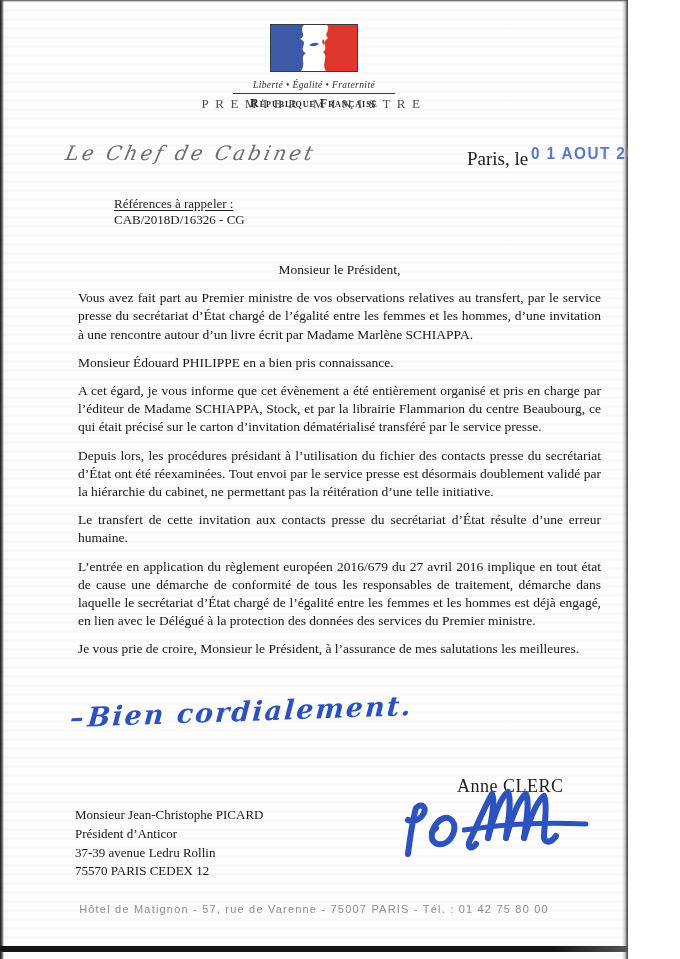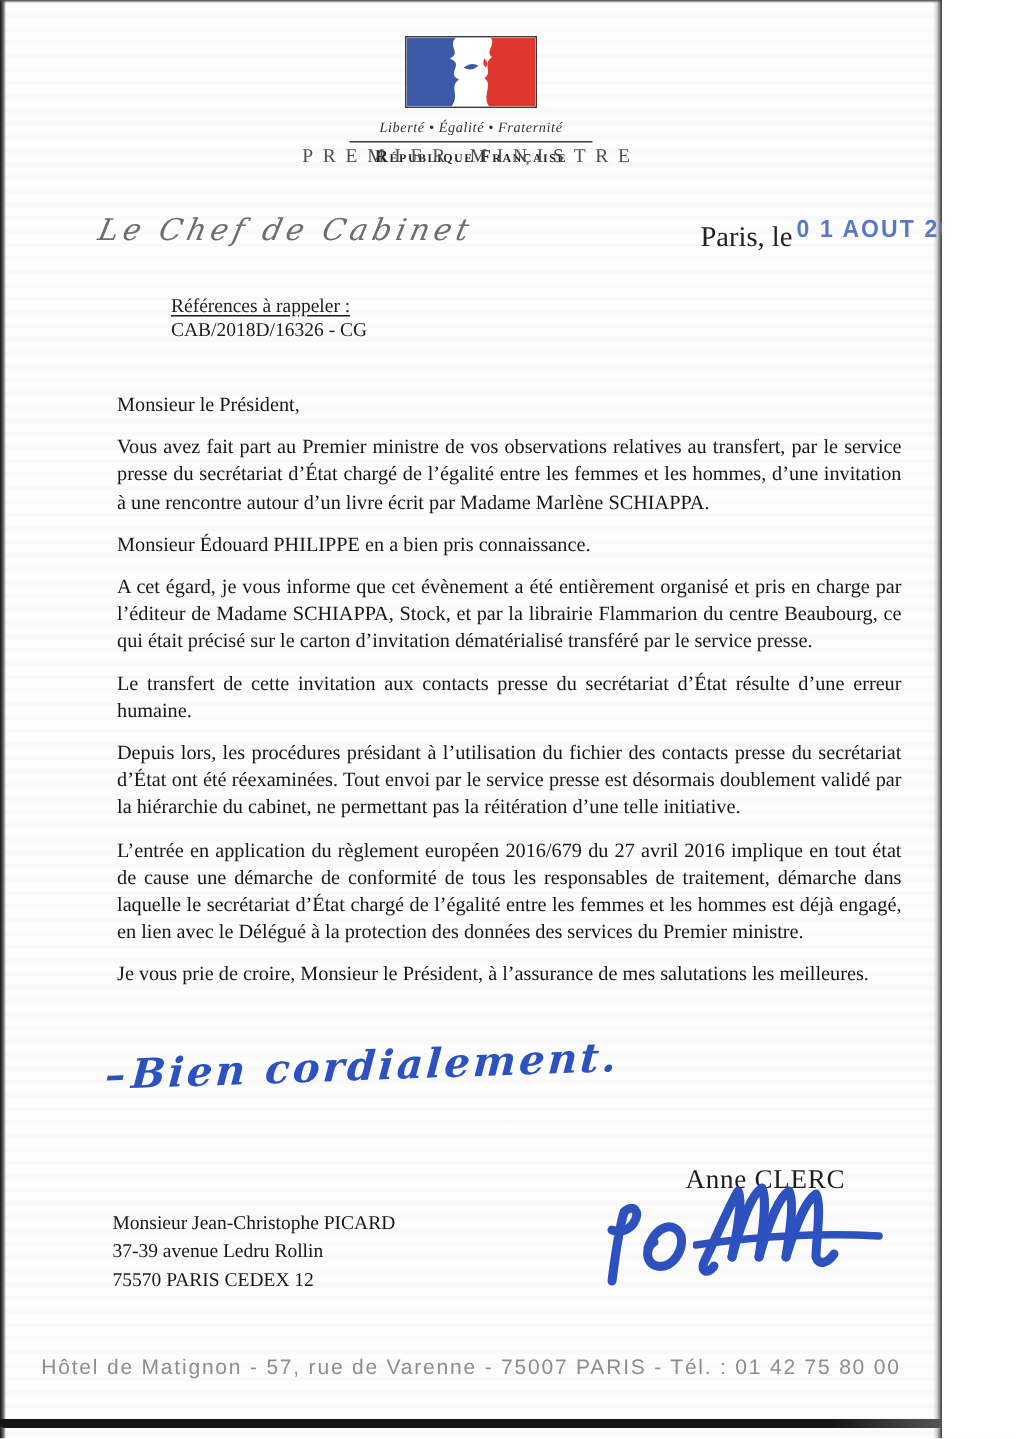--- a/index.html
+++ b/index.html
@@ -41,39 +41,39 @@
            transform:scaleX(.93); transform-origin:left; white-space:nowrap; }
 
   
   .refs { position:absolute; left:82px; top:196px; font-size:13px; line-height:16px; color:#1d1d1d;margin-left:32px; }
   .refs .lbl { text-decoration:underline; text-underline-offset:2px; }
 
   
   .body { position:absolute; left:78px; top:261px; width:523px; font-size:13.5px; line-height:18.2px;
           color:#161616; }
   .body p { text-align:justify; margin-bottom:10px; }
-  .body p.sal { text-align:left; }
+  .body p.sal { text-align:center; }
 
   
   .hand { position:absolute; left:70px; top:696px; font-family:"DejaVu Serif", serif; font-style:italic;
           font-weight:bold; font-size:27px; color:#2d52bf; letter-spacing:2px;
           transform:rotate(-2deg) skewX(-6deg); white-space:nowrap; }
   .hand::before { content:"–"; margin-right:2px; }
 
   
   .signer { position:absolute; left:457px; top:776px; font-size:18px; color:#1d1d1d; letter-spacing:.5px; }
   .sig    { position:absolute; left:462px; top:786px; }
   .po     { position:absolute; left:396px; top:798px; }
 
   
   .recipient { position:absolute; left:75px; top:806px; font-size:13px; line-height:18.8px; color:#161616; }
 
   
   .footer { position:absolute; left:0; top:903px; width:100%; text-align:center;
-            font-family:"Liberation Sans", sans-serif; font-size:14px; letter-spacing:1.2px; color:#8d8d8d; }
+            font-family:"Liberation Sans", sans-serif; font-size:11px; letter-spacing:1.2px; color:#8d8d8d; }
 </style>
 </head>
 <body>
 
 <div class="page">
 
   <div class="edge-left"></div>
   <div class="edge-top"></div>
   <div class="edge-right"></div>
   <div class="edge-bottom"></div>
@@ -101,22 +101,22 @@
   <div class="refs">
     <div class="lbl">Références à rappeler :</div>
     <div>CAB/2018D/16326 - CG</div>
   </div>
 
   <div class="body">
     <p class="sal">Monsieur le Président,</p>
     <p>Vous avez fait part au Premier ministre de vos observations relatives au transfert, par le service presse du secrétariat d’État chargé de l’égalité entre les femmes et les hommes, d’une invitation à une rencontre autour d’un livre écrit par Madame Marlène SCHIAPPA.</p>
     <p>Monsieur Édouard PHILIPPE en a bien pris connaissance.</p>
     <p>A cet égard, je vous informe que cet évènement a été entièrement organisé et pris en charge par l’éditeur de Madame SCHIAPPA, Stock, et par la librairie Flammarion du centre Beaubourg, ce qui était précisé sur le carton d’invitation dématérialisé transféré par le service presse.</p>
+    <p>Depuis lors, les procédures présidant à l’utilisation du fichier des contacts presse du secrétariat d’État ont été réexaminées. Tout envoi par le service presse est désormais doublement validé par la hiérarchie du cabinet, ne permettant pas la réitération d’une telle initiative.</p>
     <p>Le transfert de cette invitation aux contacts presse du secrétariat d’État résulte d’une erreur humaine.</p>
-    <p>Depuis lors, les procédures présidant à l’utilisation du fichier des contacts presse du secrétariat d’État ont été réexaminées. Tout envoi par le service presse est désormais doublement validé par la hiérarchie du cabinet, ne permettant pas la réitération d’une telle initiative.</p>
     <p>L’entrée en application du règlement européen 2016/679 du 27 avril 2016 implique en tout état de cause une démarche de conformité de tous les responsables de traitement, démarche dans laquelle le secrétariat d’État chargé de l’égalité entre les femmes et les hommes est déjà engagé, en lien avec le Délégué à la protection des données des services du Premier ministre.</p>
     <p>Je vous prie de croire, Monsieur le Président, à l’assurance de mes salutations les meilleures.</p>
   </div>
 
   <div class="hand">Bien cordialement.</div>
 
   <div class="signer">Anne CLERC</div>
   <div class="sig">
     <svg width="128" height="72" viewBox="0 0 128 72">
       <g fill="none" stroke="#2d52bf" stroke-width="6" stroke-linecap="round" stroke-linejoin="round">
@@ -132,19 +132,20 @@
     <svg width="66" height="62" viewBox="0 0 66 62">
       <g fill="none" stroke="#2d52bf" stroke-width="6" stroke-linecap="round" stroke-linejoin="round">
         <path d="M12,56 C14,40 16,24 20,10 C26,4 32,10 26,18 C22,23 16,24 12,22"></path>
         <path d="M36,34 C42,18 54,16 58,26 C60,36 52,48 42,46 C34,44 34,34 40,30"></path>
       </g>
     </svg>
   </div>
 
   <div class="recipient">
     <div>Monsieur Jean-Christophe PICARD</div>
+    <div>Président d’Anticor</div>
     <div>37-39 avenue Ledru Rollin</div>
     <div>75570 PARIS CEDEX 12</div>
   </div>
 
   <div class="footer">Hôtel de Matignon - 57, rue de Varenne - 75007 PARIS - Tél. : 01 42 75 80 00</div>
 
 </div>
 
 </body></html>

